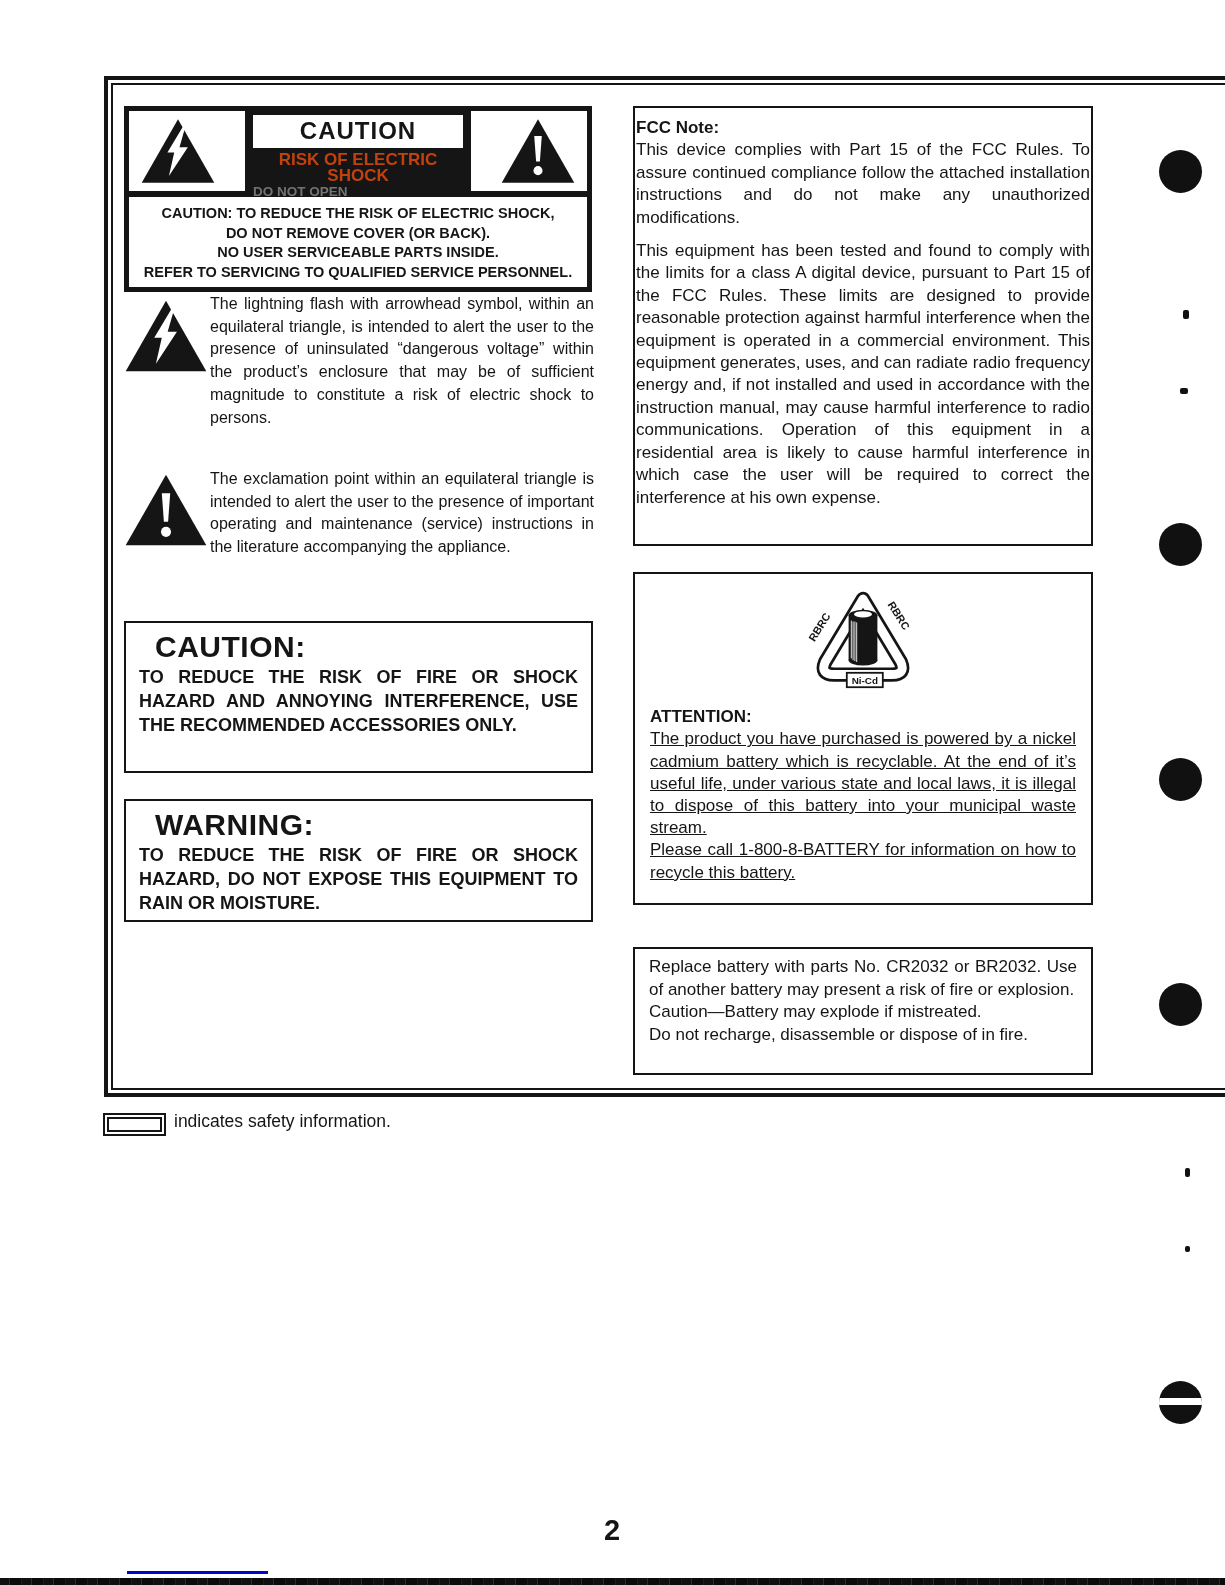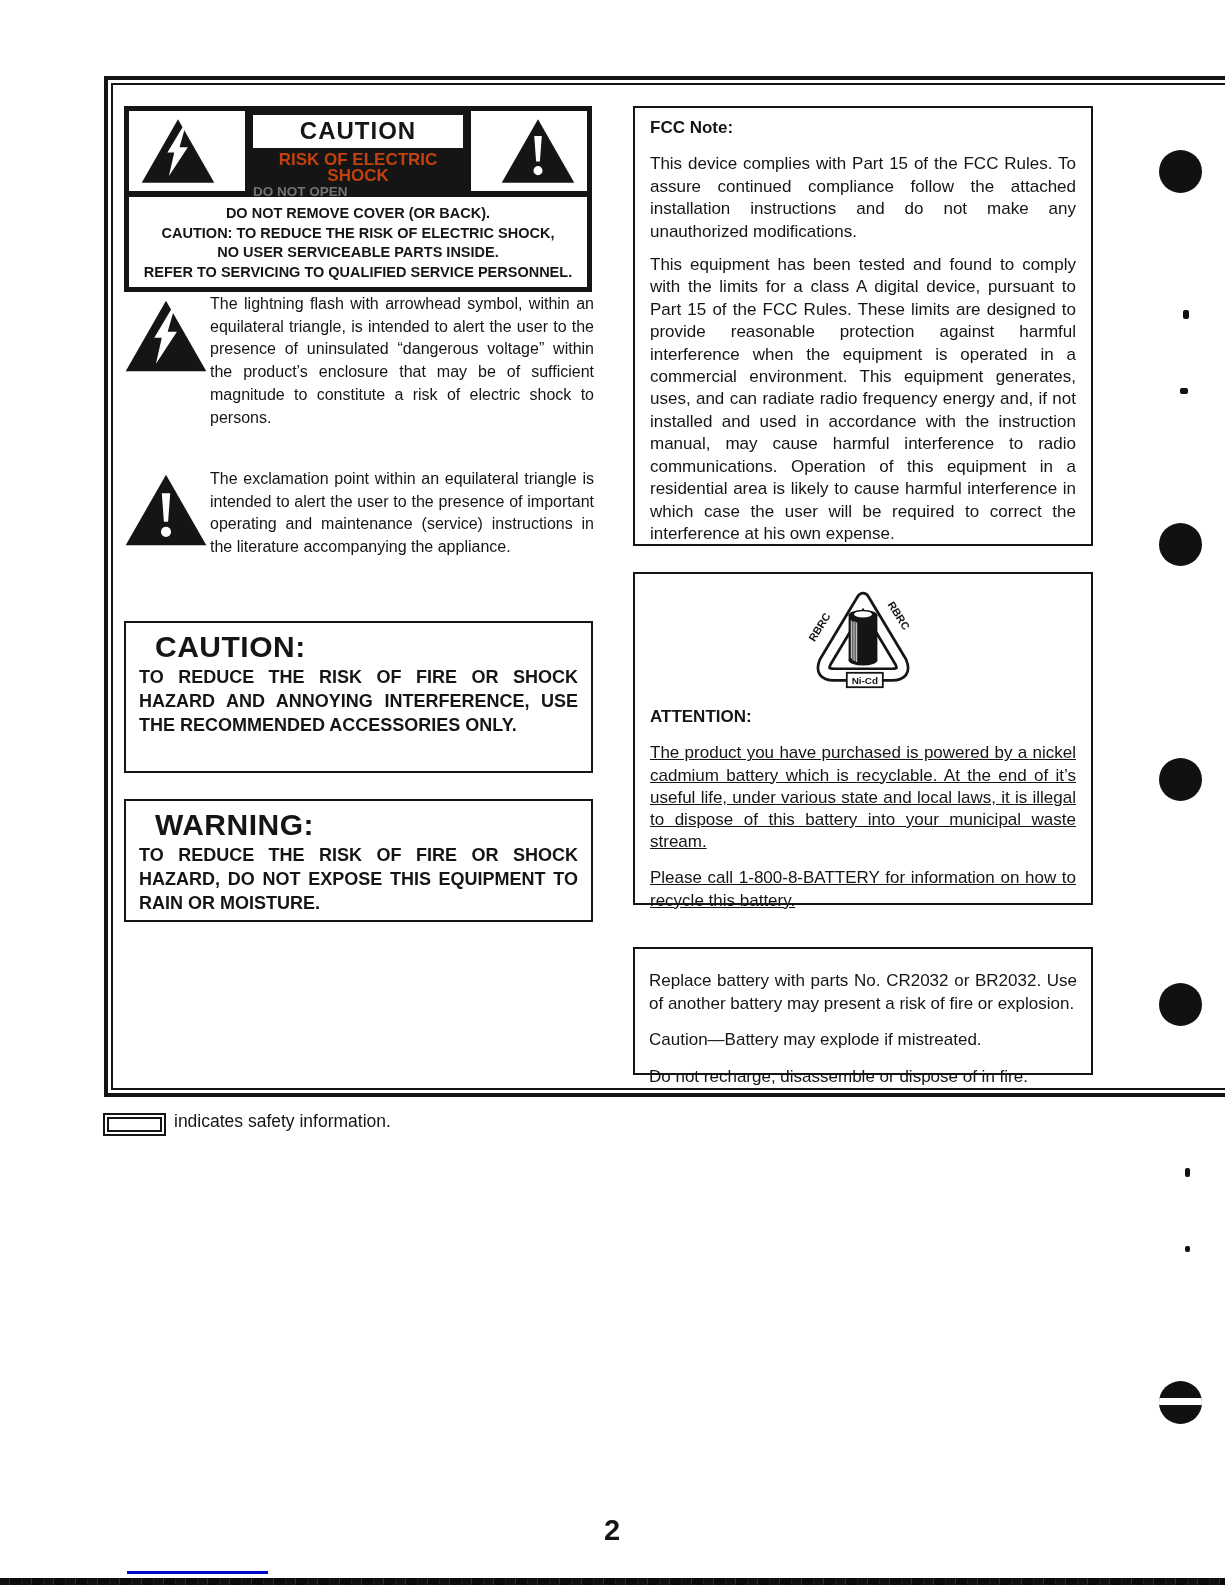--- a/index.html
+++ b/index.html
@@ -42,22 +42,22 @@
   
   .shout-box { position:absolute; left:16px; width:469px; border:2px solid #151515;
     padding:6px 13px; background:#fff; }
   #caution-box { top:541px; height:152px; }
   #warning-box { top:719px; height:123px; }
   .shout-title { font-weight:bold; font-size:30px; line-height:36px; letter-spacing:0.5px;margin-left:16px; }
   .shout-body { font-weight:bold; font-size:18px; line-height:24px; text-align:justify; }
 
   
   .r-box { position:absolute; left:525px; width:460px; border:2px solid #151515; background:#fff; }
-  #fcc-box { top:26px; height:440px; padding:9px 15px; }
-  .body-txt { font-size:17px; line-height:22.4px; text-align:justify;margin-top:14px; }
+  #fcc-box { top:26px; height:440px; padding:9px 1px; }
+  .body-txt { font-size:17px; line-height:22.4px; text-align:justify; }
   .bold-line { font-weight:bold; font-size:17px; line-height:22.4px; }
   #fcc-box .p2 { margin-top:11px; }
 
   #attn-box { top:492px; height:333px; padding:4px 15px; }
   #rbrc-logo { display:block; margin:4px auto 0; width:126px; height:124px; }
   #attn-box .body-txt { line-height:22.2px;text-decoration:underline; }
 
   #replace-box { top:867px; height:128px; padding:7px 14px; }
   #replace-box .body-txt { line-height:22.6px; }
   #replace-box .plain { text-align:left; }
@@ -107,22 +107,22 @@
           <div class="shock-label-sub">RISK OF ELECTRIC SHOCK</div>
           <div class="shock-label-sub2">DO NOT OPEN</div>
         </div>
         <svg class="tri-icon" viewBox="0 0 100 90">
           <polygon points="50,3 98,87 2,87" fill="#151515"></polygon>
           <polygon points="45,25 55,25 52.5,59 47.5,59" fill="#fff"></polygon>
           <circle cx="50" cy="71" r="6" fill="#fff"></circle>
         </svg>
       </div>
       <div class="panel-lines">
+        <div class="panel-line">CAUTION: TO REDUCE THE RISK OF ELECTRIC SHOCK,</div>
         <div class="panel-line">DO NOT REMOVE COVER (OR  BACK).</div>
-        <div class="panel-line">CAUTION: TO REDUCE THE RISK OF ELECTRIC SHOCK,</div>
         <div class="panel-line">NO USER SERVICEABLE PARTS INSIDE.</div>
         <div class="panel-line">REFER TO SERVICING TO QUALIFIED SERVICE PERSONNEL.</div>
       </div>
     </div>
 
     <svg id="note1-icon" class="note-icon" viewBox="0 0 100 90">
       <polygon points="50,3 98,87 2,87" fill="#151515"></polygon>
       <path d="M57 12 L36 47 L45 47 L38 78 L63 40 L52 40 L60 12 Z" fill="#fff"></path>
     </svg>
     <div id="note1-text" class="note-text">The lightning flash with arrowhead symbol, within an equilateral triangle, is intended to alert the user to the presence of uninsulated “dangerous voltage” within the product’s enclosure that may be of sufficient magnitude to constitute a risk of electric shock to persons.</div>

